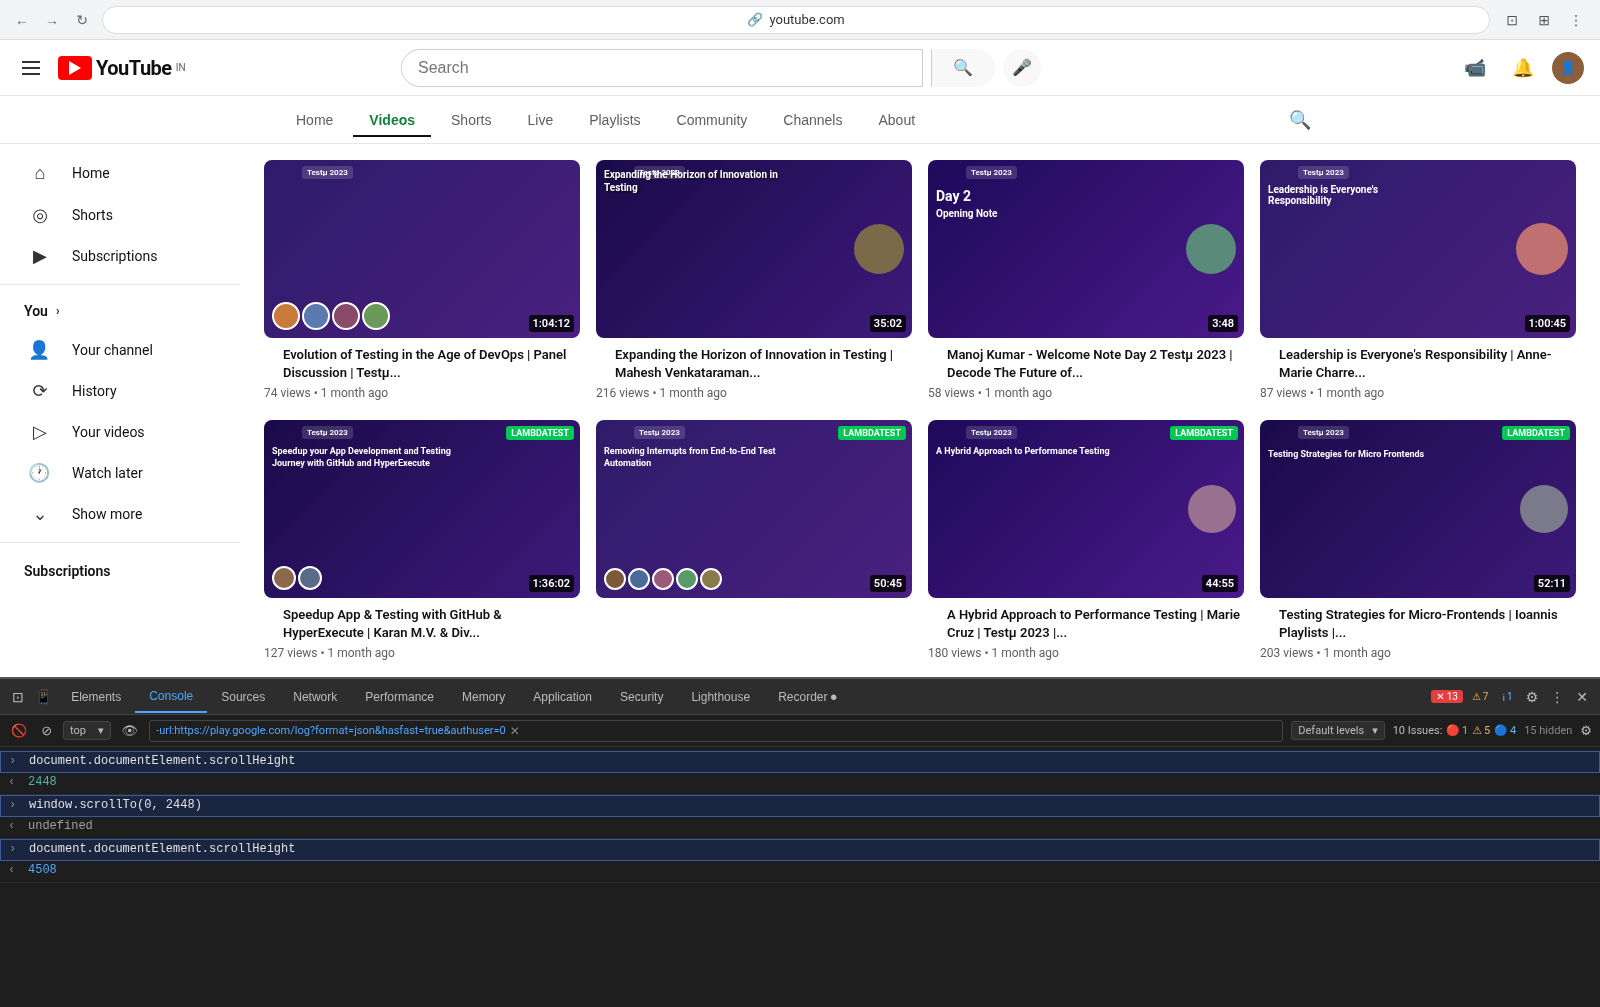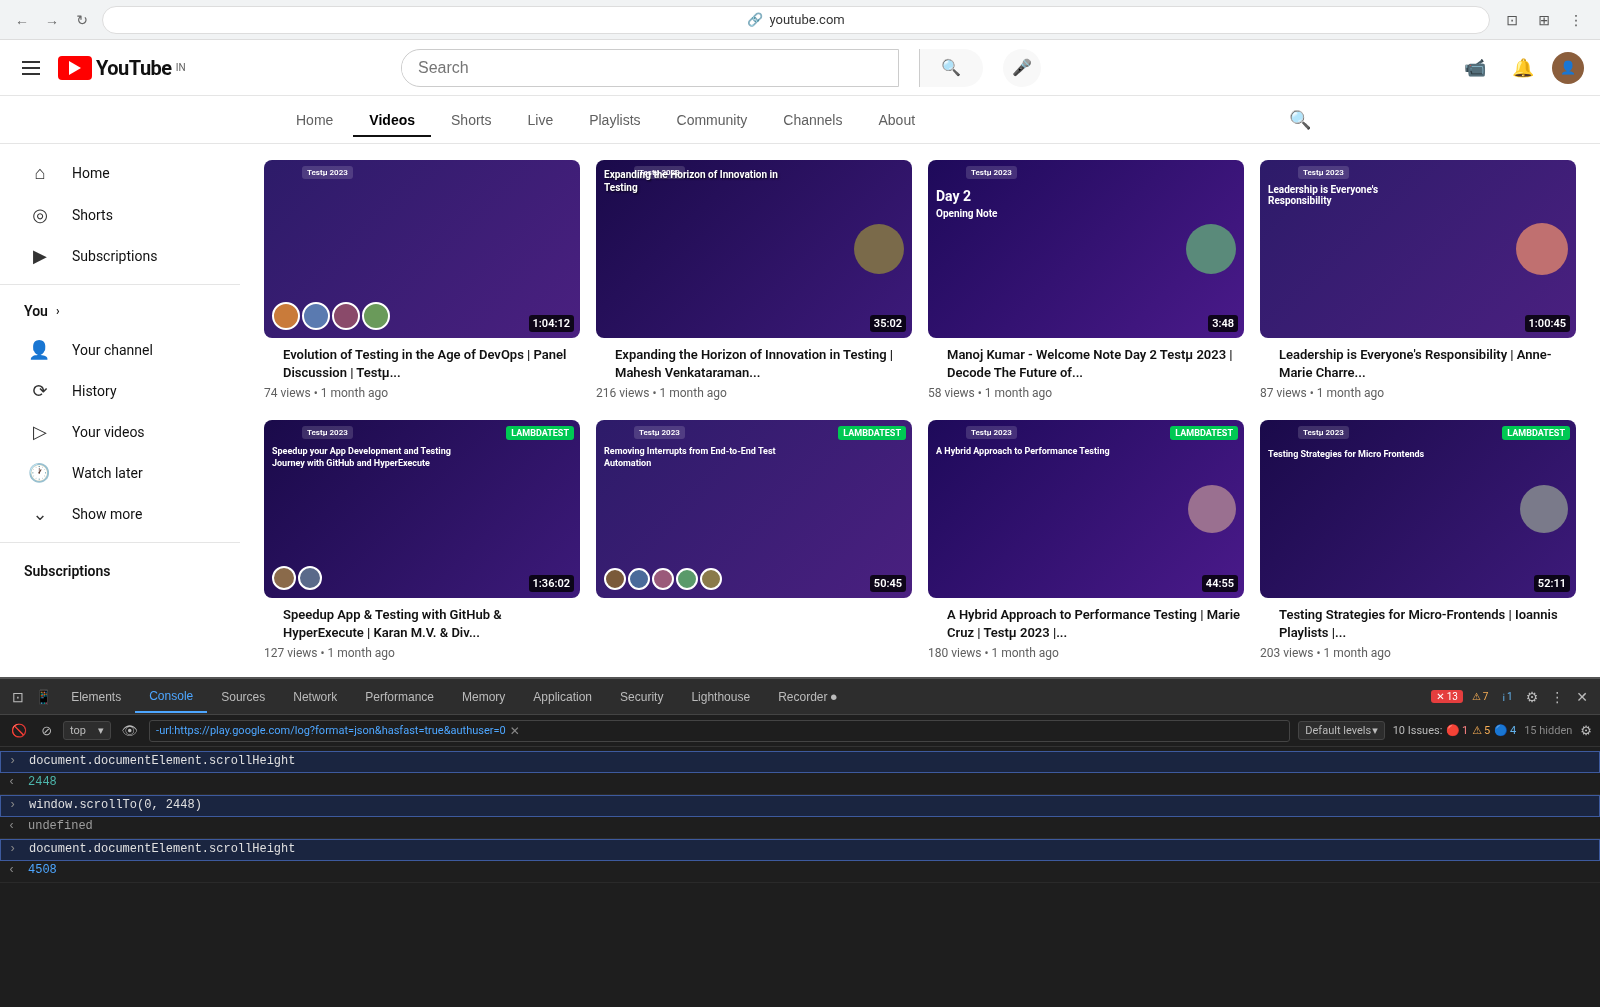--- a/index.html
+++ b/index.html
@@ -81,21 +81,21 @@
     }
     .yt-logo-icon::after {
       content: '';
       border-left: 12px solid white;
       border-top: 7px solid transparent;
       border-bottom: 7px solid transparent;
     }
     .yt-logo-text { font-size: 20px; font-weight: 700; color: #111; letter-spacing: -0.5px; }
     .yt-logo-country { font-size: 10px; color: #606060; vertical-align: super; }
 
-    .yt-header-center { flex: 1; display: flex; align-items: center; gap: 20px; max-width: 640px; margin: 0 auto; }
+    .yt-header-center { flex: 1; display: flex; align-items: center; gap: 8px; max-width: 640px; margin: 0 auto; }
     .search-bar {
       flex: 1;
       display: flex;
       align-items: center;
       border: 1px solid #ccc;
       border-radius: 40px 0 0 40px;
       height: 38px;
       overflow: hidden;
     }
     .search-input {
@@ -155,21 +155,21 @@
     .channel-tab {
       padding: 8px 16px;
       font-size: 14px;
       color: #606060;
       cursor: pointer;
       border: none; background: none;
       position: relative;
       white-space: nowrap;
     }
     .channel-tab.active {
-      color: #000000;
+      color: #15803d;
       font-weight: 600;
     }
     .channel-tab.active::after {
       content: '';
       position: absolute;
       bottom: -1px; left: 0; right: 0;
       height: 2px;
       background: #111;
     }
     .channel-tab-search {
@@ -418,21 +418,21 @@
       color: #888; font-size: 12px;
     }
     .devtools-levels {
       background: #2d2d2d;
       border: 1px solid #444;
       color: #bbb;
       font-size: 11px;
       padding: 2px 6px;
       border-radius: 3px;
       cursor: pointer;
-      display: flex; align-items: flex-end; gap: 1px;
+      display: flex; align-items: flex-end; gap: 8px;
     }
     .devtools-issues {
       font-size: 11px; color: #bbb;
       display: flex; align-items: center; gap: 4px;
     }
     .issues-err { color: #fc8181; display: flex; align-items: center; gap: 2px; }
     .issues-warn { color: #f6ad55; display: flex; align-items: center; gap: 2px; }
     .issues-info { color: #63b3ed; display: flex; align-items: center; gap: 2px; }
     .devtools-hidden { color: #888; font-size: 11px; }
     .devtools-gear-btn {

